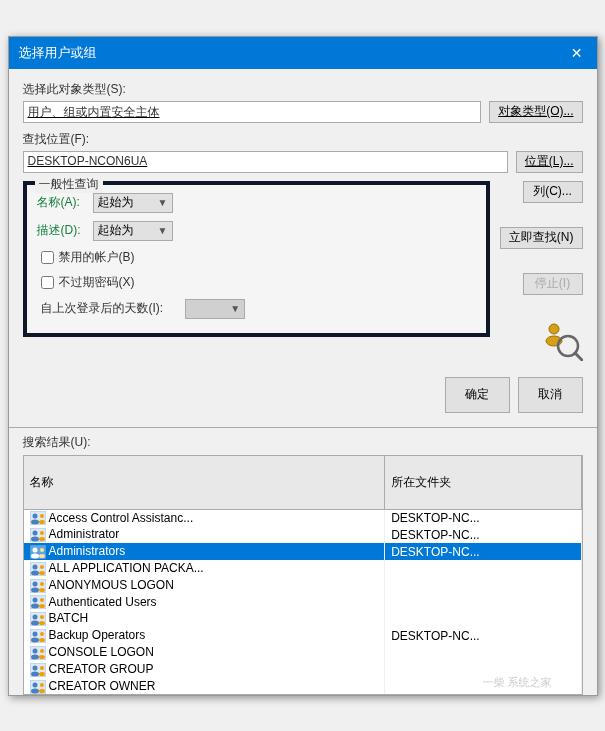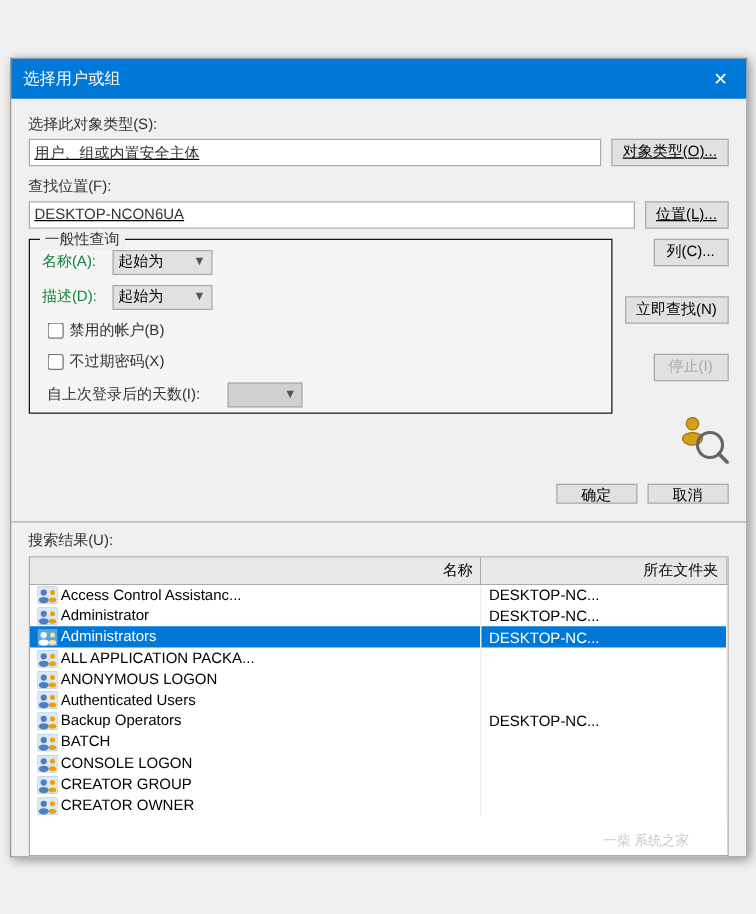--- a/index.html
+++ b/index.html
@@ -76,22 +76,22 @@
       height: 22px;
       min-width: 60px;
       border: 1px solid #aaa;
       background: #e1e1e1;
       font-size: 12px;
       cursor: pointer;
       padding: 0 8px;
       white-space: nowrap;
     }
     .group-box {
-      border: 1px solid #0f172a;
-      padding: 8px 10px 4px 10px;
+      border: 4px solid #0f172a;
+      padding: 8px 10px 14px 10px;
       position: relative;
       background: #f5f5f5;
     }
     .group-box-title {
       position: absolute;
       top: -9px;
       left: 8px;
       background: #f0f0f0;
       padding: 0 4px;
       font-size: 12px;
@@ -176,21 +176,21 @@
       padding-bottom: 4px;
     }
     .ok-cancel-row {
       display: flex;
       justify-content: flex-end;
       gap: 8px;
       margin-top: 4px;
     }
     .ok-btn {
       width: 65px;
-      height: 16px;
+      height: 36px;
       border: 1px solid #aaa;
       background: #e1e1e1;
       font-size: 12px;
       cursor: pointer;
     }
     .results-section {
       border-top: 1px solid #aaa;
       margin-top: 2px;
       padding-top: 6px;
     }
@@ -211,22 +211,22 @@
     }
     .results-table {
       width: 100%;
       border-collapse: collapse;
       font-size: 12px;
     }
     .results-table thead th {
       background: #e8e8e8;
       border-bottom: 1px solid #aaa;
       border-right: 1px solid #aaa;
-      padding: 2px 6px;
-      text-align: right;
+      padding: 18px 6px;
+      text-align: left;
       font-weight: normal;
       position: sticky;
       top: 0;
       z-index: 1;
     }
     .results-table tbody tr {
       cursor: pointer;
     }
     .results-table tbody tr.selected {
       background: #0078d7;
@@ -420,32 +420,32 @@
     </svg>Authenticated Users</td>
               <td></td>
             </tr>
             <tr>
               <td><svg width="16" height="14" viewBox="0 0 16 14" style="display:inline-block;vertical-align:middle;margin-right:3px;">
       <rect x="0" y="0" width="16" height="14" rx="1" fill="#dde8f5" stroke="#7aaad0" stroke-width="0.5"></rect>
       <circle cx="5" cy="5" r="2.5" fill="#4a7fc0"></circle>
       <ellipse cx="5" cy="11" rx="4" ry="2.5" fill="#4a7fc0"></ellipse>
       <circle cx="12" cy="5" r="2" fill="#f0a000"></circle>
       <ellipse cx="12" cy="11" rx="3" ry="2" fill="#f0a000"></ellipse>
+    </svg>BATCH</td>
+              <td></td>
+            </tr>
+            <tr>
+              <td><svg width="16" height="14" viewBox="0 0 16 14" style="display:inline-block;vertical-align:middle;margin-right:3px;">
+      <rect x="0" y="0" width="16" height="14" rx="1" fill="#dde8f5" stroke="#7aaad0" stroke-width="0.5"></rect>
+      <circle cx="5" cy="5" r="2.5" fill="#4a7fc0"></circle>
+      <ellipse cx="5" cy="11" rx="4" ry="2.5" fill="#4a7fc0"></ellipse>
+      <circle cx="12" cy="5" r="2" fill="#f0a000"></circle>
+      <ellipse cx="12" cy="11" rx="3" ry="2" fill="#f0a000"></ellipse>
     </svg>Backup Operators</td>
               <td>DESKTOP-NC...</td>
-            </tr>
-            <tr>
-              <td><svg width="16" height="14" viewBox="0 0 16 14" style="display:inline-block;vertical-align:middle;margin-right:3px;">
-      <rect x="0" y="0" width="16" height="14" rx="1" fill="#dde8f5" stroke="#7aaad0" stroke-width="0.5"></rect>
-      <circle cx="5" cy="5" r="2.5" fill="#4a7fc0"></circle>
-      <ellipse cx="5" cy="11" rx="4" ry="2.5" fill="#4a7fc0"></ellipse>
-      <circle cx="12" cy="5" r="2" fill="#f0a000"></circle>
-      <ellipse cx="12" cy="11" rx="3" ry="2" fill="#f0a000"></ellipse>
-    </svg>BATCH</td>
-              <td></td>
             </tr>
             <tr>
               <td><svg width="16" height="14" viewBox="0 0 16 14" style="display:inline-block;vertical-align:middle;margin-right:3px;">
       <rect x="0" y="0" width="16" height="14" rx="1" fill="#dde8f5" stroke="#7aaad0" stroke-width="0.5"></rect>
       <circle cx="5" cy="5" r="2.5" fill="#4a7fc0"></circle>
       <ellipse cx="5" cy="11" rx="4" ry="2.5" fill="#4a7fc0"></ellipse>
       <circle cx="12" cy="5" r="2" fill="#f0a000"></circle>
       <ellipse cx="12" cy="11" rx="3" ry="2" fill="#f0a000"></ellipse>
     </svg>CONSOLE LOGON</td>
               <td></td>

